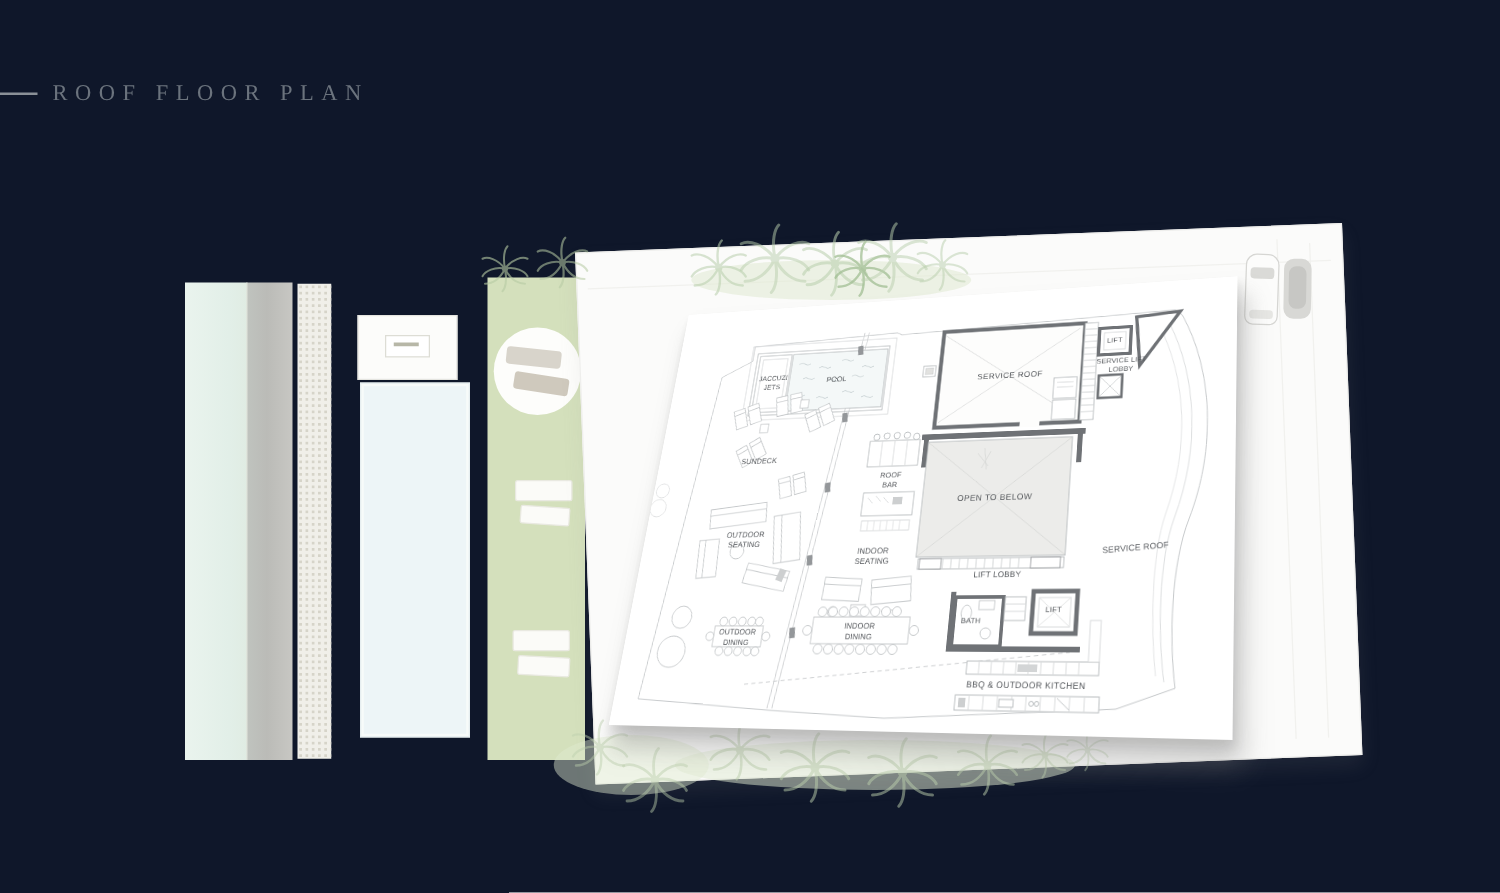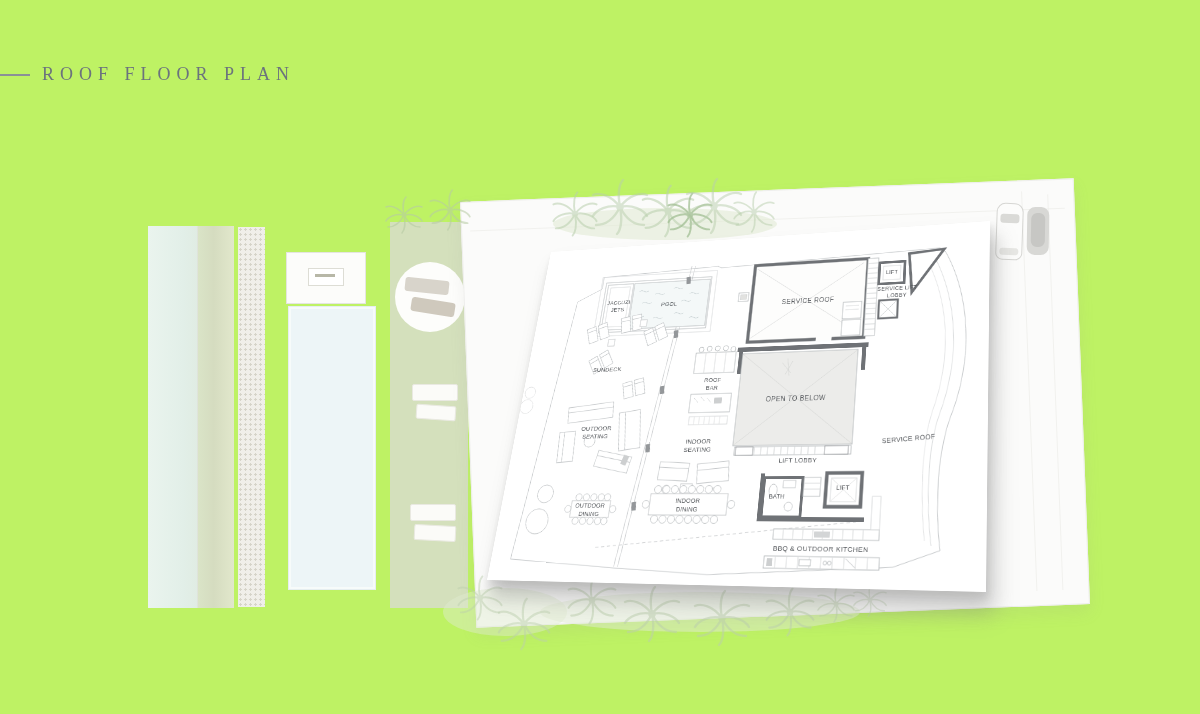--- a/index.html
+++ b/index.html
@@ -1,16 +1,16 @@
 <!DOCTYPE html>
 <html><head>
 <meta charset="utf-8">
 <style>
   html,body{margin:0;padding:0;background:#fff;}
-  .stage{position:relative;width:1200px;height:714px;background:#bef264;overflow:hidden;
+  .stage{position:relative;width:1200px;height:714px;background:#0f172a;overflow:hidden;
          font-family:"Liberation Sans",sans-serif;}
   
   .title-block{position:absolute;left:0;top:64px;display:flex;align-items:center;gap:12px;z-index:30;}
   .title-dash{width:30px;height:2px;background:#8a9097;}
   .title-text{font-family:"Liberation Serif",serif;font-size:18px;font-weight:500;
               letter-spacing:6px;color:#6b737d;margin:0;}
   
   .site{position:absolute;inset:0;z-index:1;}
   .site > div{position:absolute;}
   .water-strip{left:148px;top:226px;width:50px;height:382px;

